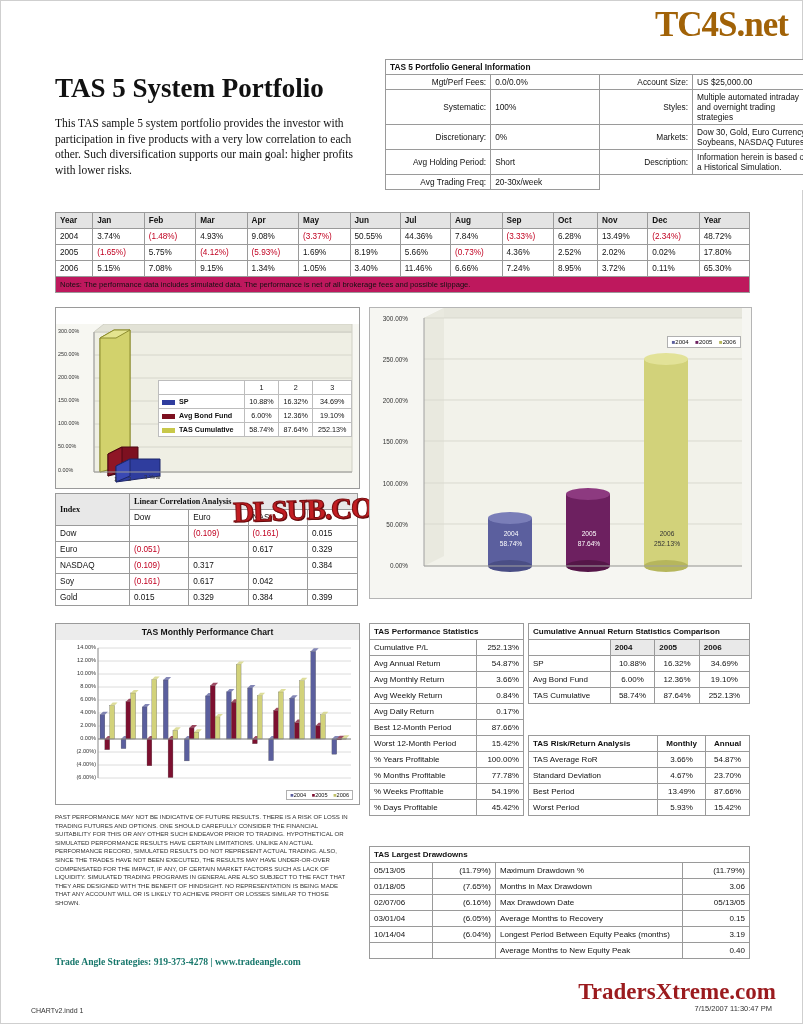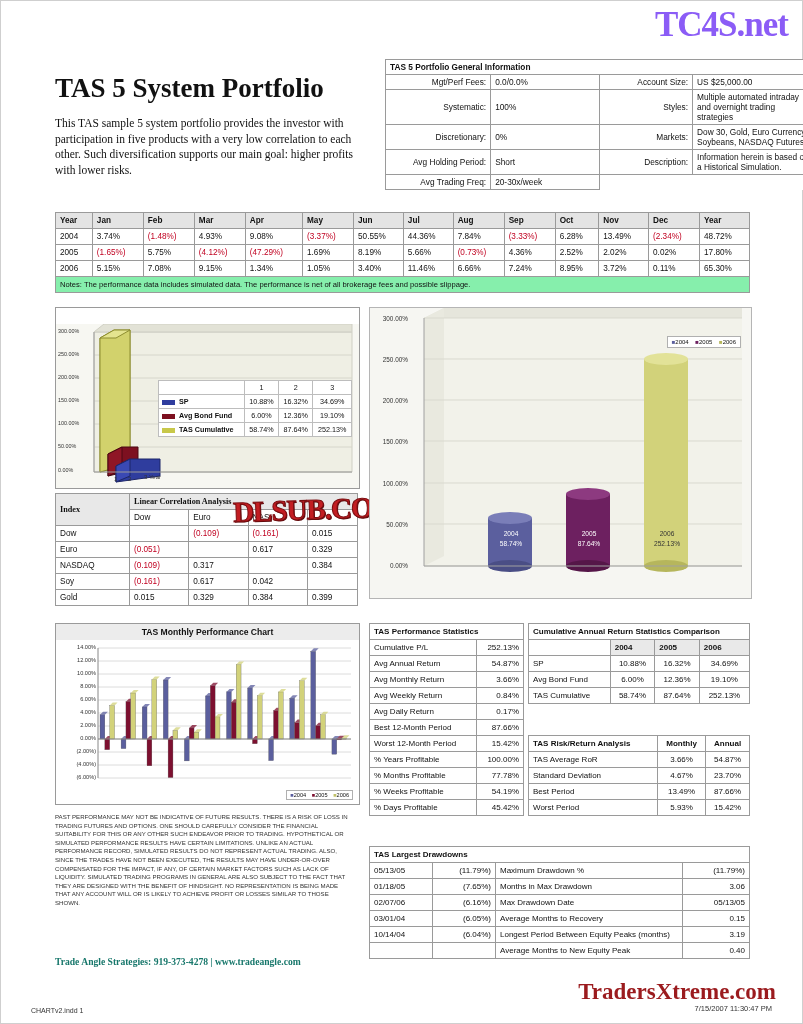--- a/index.html
+++ b/index.html
@@ -13,21 +13,21 @@
   }
   .page{
     position:absolute;left:0;top:0;width:803px;height:1024px;
     border:1px solid #cfcfcf;
     box-sizing:border-box;
   }
   
   .brand-top{
     position:absolute;right:14px;top:4px;
     font-family:"Liberation Serif", serif;
-    font-size:35px;font-weight:bold;color:#8b5cf6;
+    font-size:35px;font-weight:bold;color:#a16207;
     letter-spacing:-1px;
   }
   .title{
     position:absolute;left:54px;top:72px;
     font-family:"Liberation Serif", serif;
     font-size:27px;font-weight:bold;color:#111;
   }
   .intro{
     position:absolute;left:54px;top:115px;width:300px;
     font-family:"Liberation Serif", serif;
@@ -53,21 +53,21 @@
   #geninfo td{font-size:8.3px;}
   #geninfo .lab{text-align:right;width:92px;background:#fff;}
   #geninfo .val{width:96px;}
   #geninfo .lab2{text-align:right;width:80px;margin-top:9px;}
   #geninfo .val2{width:110px;}
 
   
   #perf{position:absolute;left:54px;top:211px;width:695px;}
   #perf td,#perf th{font-size:8.2px;padding:3px 4px;}
   #perf th{background:#e4e4e4;}
-  #perf .note td{font-size:7.6px;background:#86efac;}
+  #perf .note td{font-size:7.6px;background:#be185d;}
 
   
   .panel{position:absolute;border:1px solid #9a9a9a;background:#fff;}
   .panel-title{
     text-align:center;font-size:8.6px;font-weight:bold;
     background:#ececec;border-bottom:1px solid #9a9a9a;
     padding:3px 0;
   }
   
   #benchpanel{left:54px;top:306px;width:303px;height:180px;}
@@ -217,21 +217,21 @@
           <td>6.28%</td>
           <td>13.49%</td>
           <td class="neg">(2.34%)</td>
           <td>48.72%</td>
         </tr>
         <tr>
           <td>2005</td>
           <td class="neg">(1.65%)</td>
           <td>5.75%</td>
           <td class="neg">(4.12%)</td>
-          <td class="neg">(47.29%)</td>
+          <td class="neg">(5.93%)</td>
           <td>1.69%</td>
           <td>8.19%</td>
           <td>5.66%</td>
           <td class="neg">(0.73%)</td>
           <td>4.36%</td>
           <td>2.52%</td>
           <td>2.02%</td>
           <td>0.02%</td>
           <td>17.80%</td>
         </tr>

